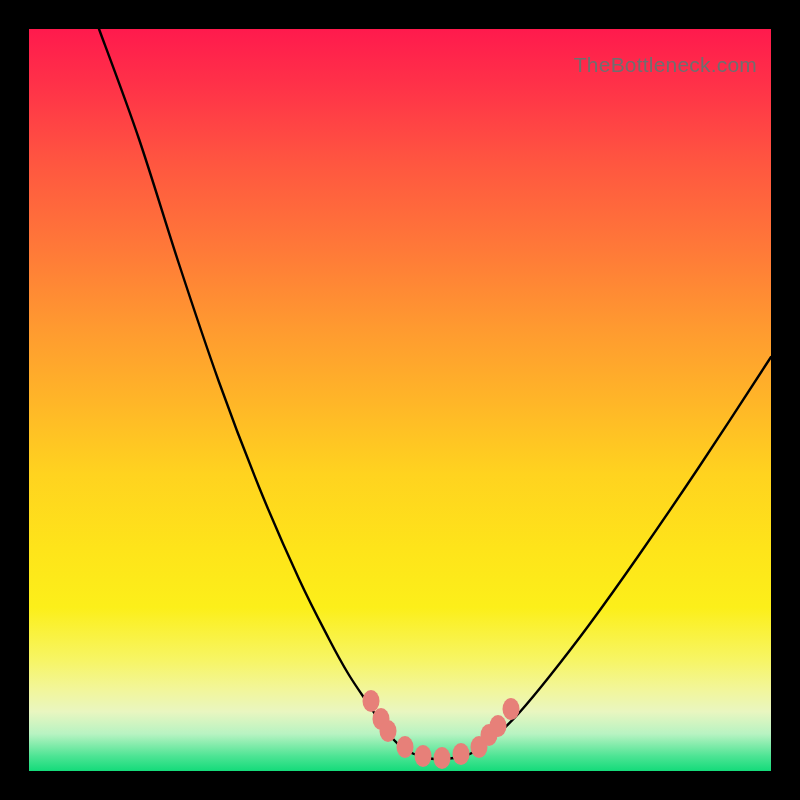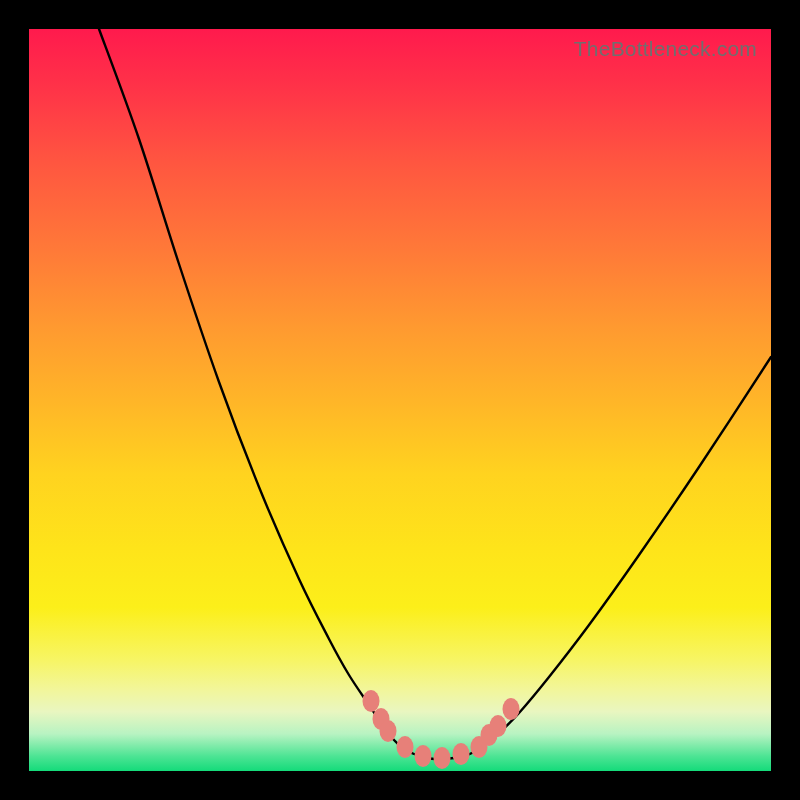--- a/index.html
+++ b/index.html
@@ -37,21 +37,21 @@
       #f7f564 85%,
       #f2f69a 89%,
       #e9f6c0 92%,
       #b8f3c2 95%,
       #4de494 98%,
       #14db7a 100%
     );
   }
   .watermark {
     position: absolute;
-    top: 8px;
+    top: 24px;
     right: 14px;
     color: #6f6f6f;
     font-size: 21px;
     font-weight: 500;
     letter-spacing: 0.2px;
     user-select: none;
   }
   svg.curve {
     position: absolute;
     left: 0;

